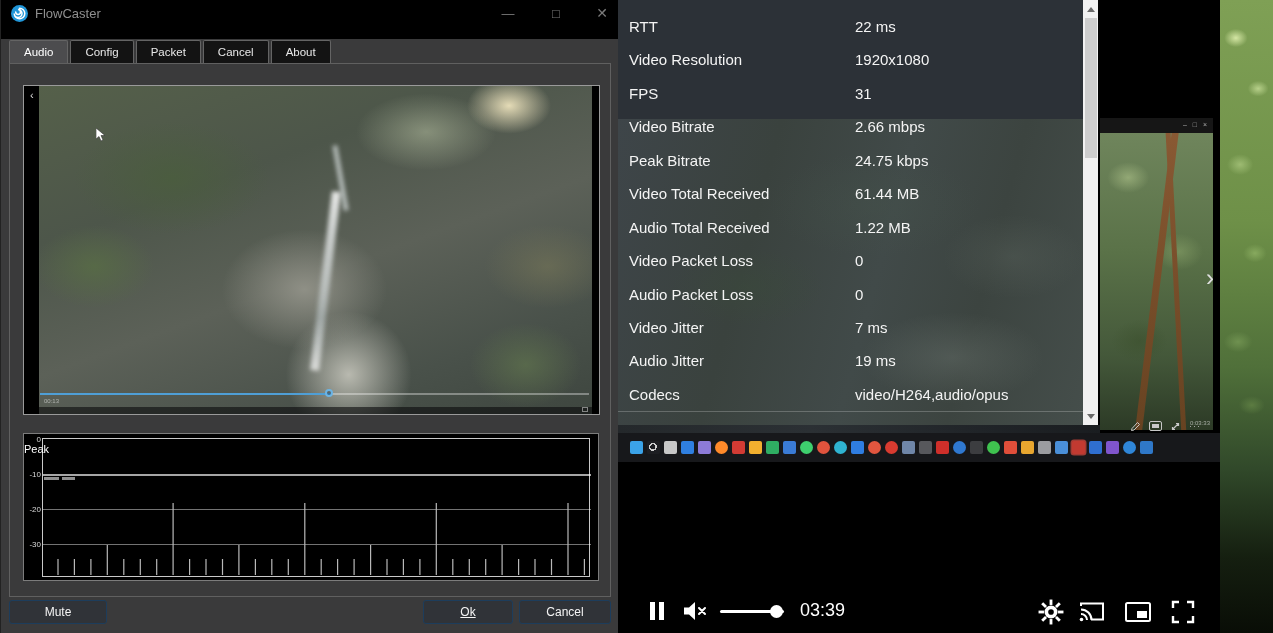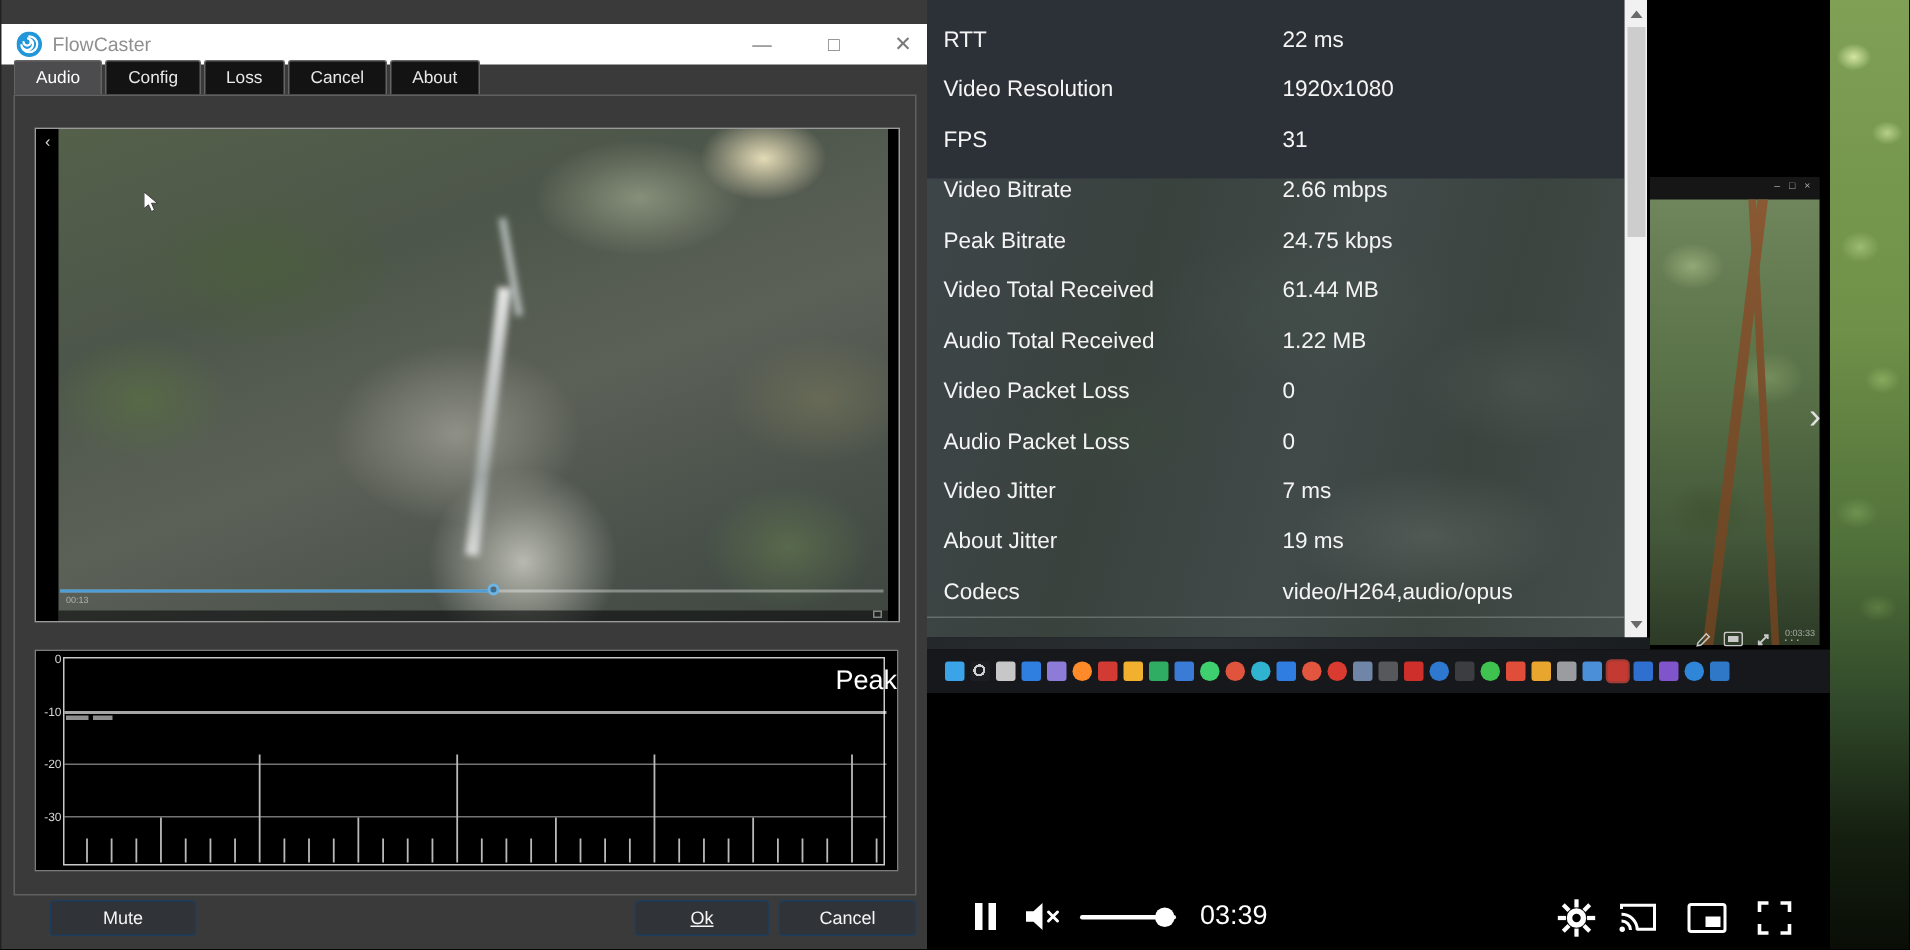--- a/index.html
+++ b/index.html
@@ -1,21 +1,21 @@
 <!DOCTYPE html>
 <html><head>
 <meta charset="utf-8">
 <style>
   html,body{margin:0;padding:0;background:#000;}
   *{box-sizing:border-box;font-family:"Liberation Sans",sans-serif;}
   #screen{position:relative;width:1273px;height:633px;background:#000;overflow:hidden;}
 
   
   #flowcaster{position:absolute;left:0;top:0;width:618px;height:633px;background:#3a3a3b;border-left:1px solid #222;}
-  #titlebar{position:absolute;left:0;top:16px;width:618px;height:27px;background:#ffffff;}
+  #titlebar{position:absolute;left:0;top:0;width:618px;height:39px;background:#000000;}
   #app-logo{position:absolute;left:10px;top:5px;width:17px;height:17px;}
   #app-title{position:absolute;left:34px;top:6px;font-size:13px;color:#8f8f8f;}
   .wctl{position:absolute;top:0;width:34px;height:27px;text-align:center;line-height:27px;color:#7a7a7a;font-size:13px;cursor:default;}
   #btn-min{left:490px;} #btn-max{left:538px;} #btn-close{left:584px;font-size:14px;}
 
   #tabstrip{position:absolute;left:8px;top:40px;height:23px;display:flex;}
   .tab{height:23px;padding:0 14px;margin-right:2px;background:#131313;color:#e8e8e8;font-size:11.5px;
        line-height:23px;border:1px solid #646464;border-bottom:none;border-radius:2px 2px 0 0;cursor:default;}
   .tab.active{background:#4c4c4e;color:#fff;}
 
@@ -43,34 +43,34 @@
   #preview-progress{position:absolute;left:16px;top:307px;height:2px;width:549px;background:rgba(255,255,255,.35);}
   #preview-progress-fill{position:absolute;left:0;top:0;height:2px;width:294px;background:#4f9fd6;}
   #preview-knob{position:absolute;left:288px;top:-4px;width:8px;height:8px;border:2px solid #6cb4e4;border-radius:50%;background:rgba(20,40,60,.4);}
   #preview-time{position:absolute;left:5px;top:312px;font-size:6px;color:rgba(255,255,255,.5);}
   #preview-bar{position:absolute;left:0;bottom:0;width:100%;height:7px;background:rgba(10,10,12,.6);}
   #preview-fs{position:absolute;right:4px;bottom:2px;width:6px;height:5px;border:1px solid rgba(255,255,255,.45);}
 
   
   #peak{position:absolute;left:13px;top:369px;width:576px;height:148px;background:#000;border:1px solid #7c7c7c;}
   #peak-plot{position:absolute;left:18px;top:4px;width:548px;height:139px;border:1px solid #c9c9c9;}
-  #peak-title{position:absolute;left:0;top:9px;width:100%;text-align:right;color:#fff;font-size:18px;}
+  #peak-title{position:absolute;left:0;top:9px;width:100%;text-align:left;color:#fff;font-size:11px;}
   .ylab{position:absolute;color:#d8d8d8;font-size:8px;width:16px;text-align:right;left:1px;}
   .grid{position:absolute;left:19px;width:548px;height:1px;background:rgba(255,255,255,.45);}
   #grid10{top:40px;height:2px;background:rgba(255,255,255,.65);}
   #grid20{top:75px;} #grid30{top:110px;}
   #peak-ruler{position:absolute;left:19px;top:5px;}
   #peak-ruler line{stroke:#b9b9b9;stroke-width:1.2;}
   .phold{position:absolute;top:43px;height:3px;background:#8f8f8f;}
   #phold1{left:20px;width:15px;} #phold2{left:38px;width:13px;}
 
   
   .btn{position:absolute;top:600px;height:24px;background:#303338;border:1px solid #1d3d5c;border-radius:3px;
        color:#f5f5f5;font-size:12px;text-align:center;line-height:22px;cursor:pointer;}
-  #btn-mute{left:8px;width:98px;margin-left:24px;} #btn-ok{left:422px;width:90px;text-decoration:underline;} #btn-cancel{left:518px;width:92px;}
+  #btn-mute{left:8px;width:98px;} #btn-ok{left:422px;width:90px;text-decoration:underline;} #btn-cancel{left:518px;width:92px;}
 
   
   #right{position:absolute;left:618px;top:0;width:655px;height:633px;background:#000;}
   #right-edge{position:absolute;left:0;top:0;width:1px;height:425px;background:rgba(255,255,255,.3);}
 
   
   #stats{position:absolute;left:0;top:0;width:465px;height:425px;background:#2c3137;overflow:hidden;}
   #stats-under{position:absolute;left:0;top:119px;width:465px;height:306px;
     background:
       radial-gradient(130px 65px at 72% 78%, rgba(132,142,136,.28), transparent 70%),
@@ -153,21 +153,21 @@
       <span class="wctl" id="btn-max">□</span>
       <span class="wctl" id="btn-close">✕</span>
     </div>
 
     <div id="tabstrip">
 
         <div class="tab active">Audio</div>
 
         <div class="tab">Config</div>
 
-        <div class="tab">Loss</div>
+        <div class="tab">Packet</div>
 
         <div class="tab">Cancel</div>
 
         <div class="tab">About</div>
       </div>
 
     <div id="tabframe">
 
       <div id="preview">
         <div id="preview-video">
@@ -293,21 +293,21 @@
             <span class="slabel">Audio Packet Loss</span>
             <span class="svalue">0</span>
           </div>
 
           <div class="srow">
             <span class="slabel">Video Jitter</span>
             <span class="svalue">7 ms</span>
           </div>
 
           <div class="srow">
-            <span class="slabel">About Jitter</span>
+            <span class="slabel">Audio Jitter</span>
             <span class="svalue">19 ms</span>
           </div>
 
           <div class="srow">
             <span class="slabel">Codecs</span>
             <span class="svalue">video/H264,audio/opus</span>
           </div>
         </div>
       <div id="stats-divider"></div>
     </div>

